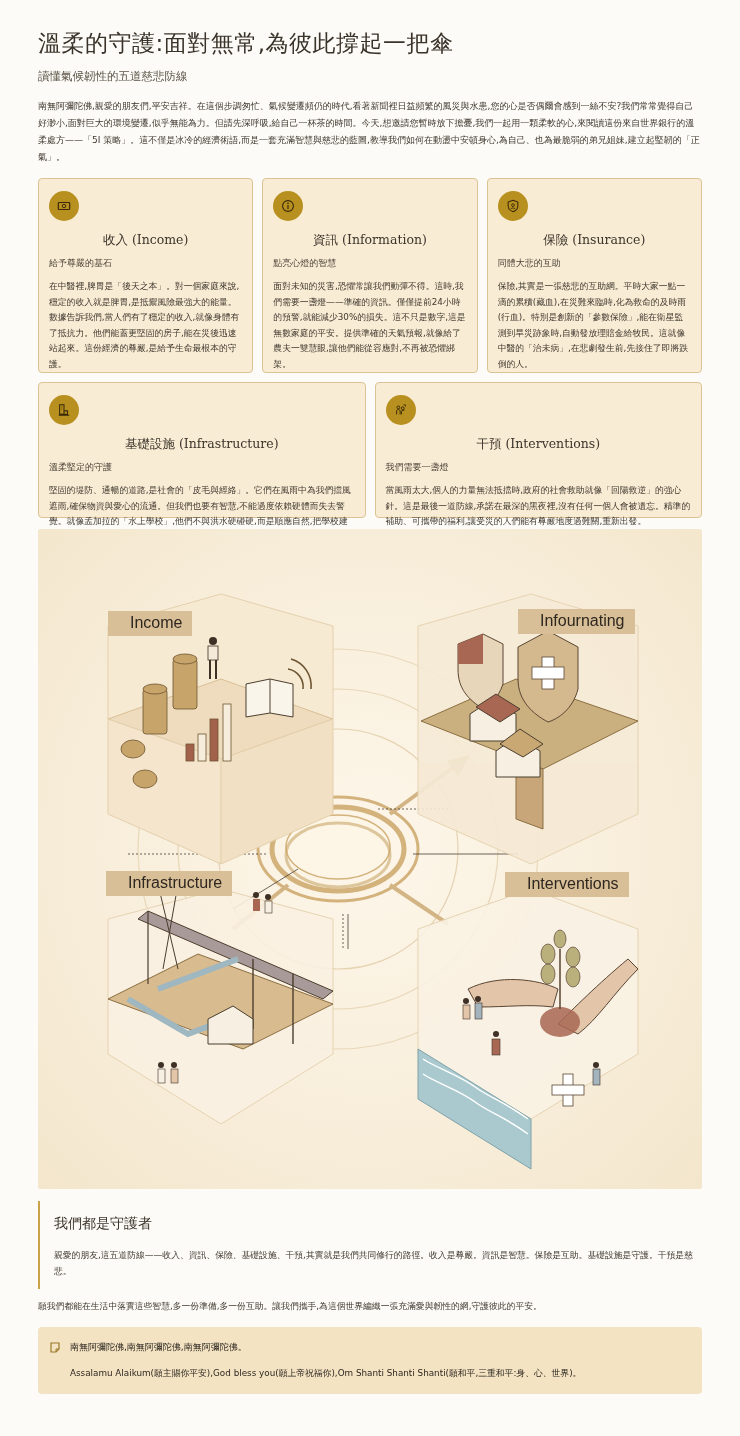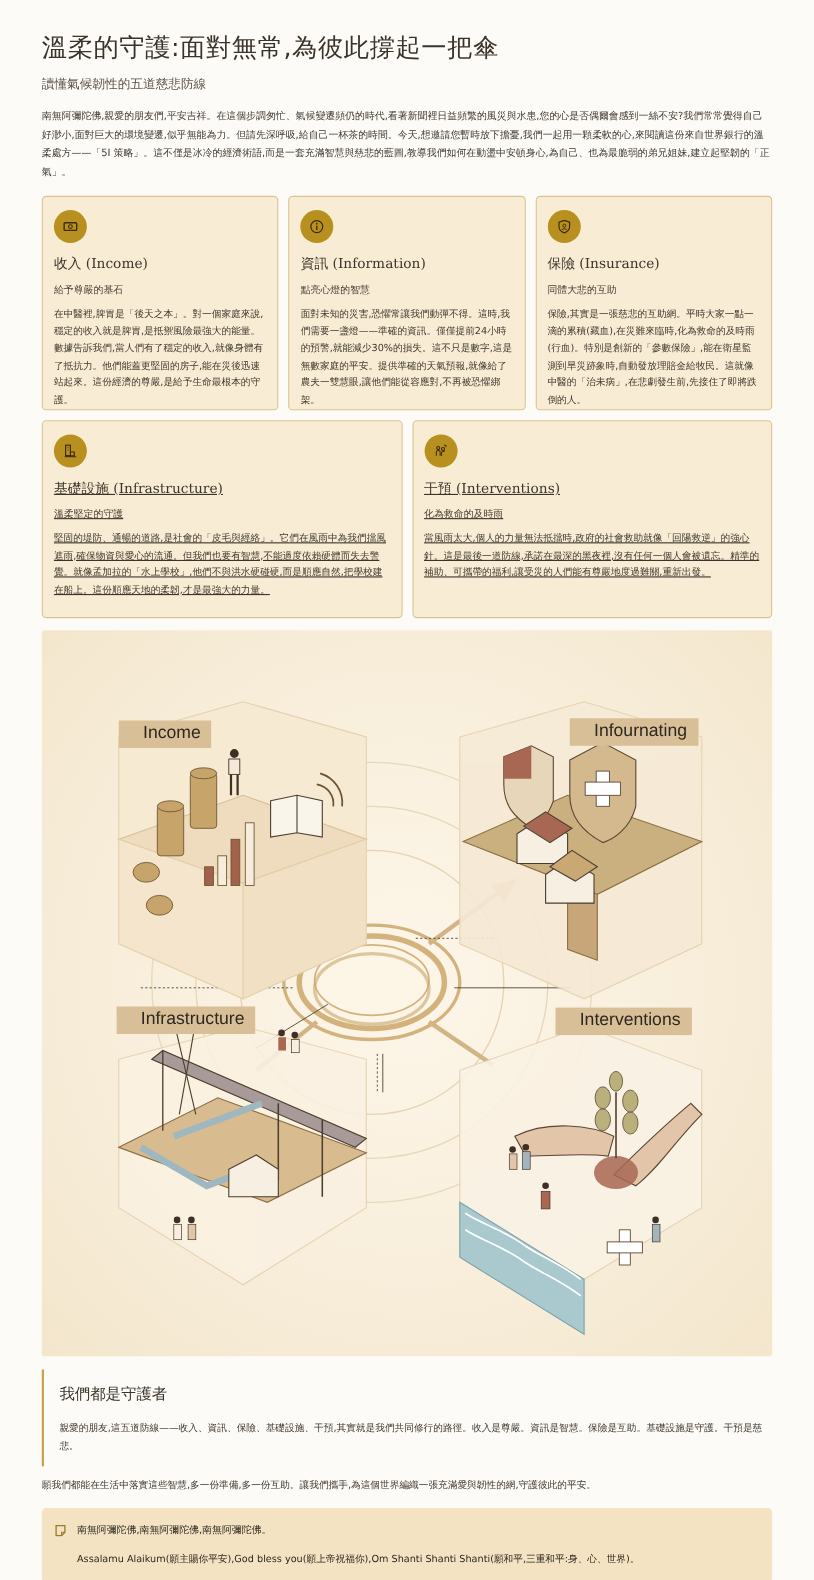--- a/index.html
+++ b/index.html
@@ -41,25 +41,26 @@
     background: #b8901f;
     display: flex; align-items: center; justify-content: center;
     margin-bottom: 11px;
   }
   .card-icon svg { width: 14px; height: 14px; }
   .card-title {
     font-family: "DejaVu Serif", "Liberation Serif", serif;
     font-size: 12.5px;
     color: #3b342b;
     margin-bottom: 8px;
+    text-align: center;
   }
   .card-tagline { font-size: 9px; color: #4a4238; margin-bottom: 9px; }
   .card-body { font-size: 8.8px; line-height: 15.5px; color: #3f382f; }
   .row1 .card { height: 195px; }
-  .row2 .card { height: 180px; text-decoration: underline; }
+  .row2 .card { height: 136px; }
 
   .illus {
     position: relative;
     margin-top: 11px;
     height: 660px;
     background: radial-gradient(ellipse at 50% 48%, #fdf6e9 0%, #f8eedb 55%, #f3e6cc 100%);
     border-radius: 2px;
     overflow: hidden;
   }
   .illus svg.scene { position: absolute; left: 0; top: 0; }
@@ -155,21 +156,21 @@
     <div class="card-icon">
       <svg viewBox="0 0 16 16">
           <circle cx="5" cy="5" r="1.6" fill="none" stroke="#3a2a08" stroke-width="1.1"></circle>
           <circle cx="10" cy="6" r="1.6" fill="none" stroke="#3a2a08" stroke-width="1.1"></circle>
           <path d="M3 13 V9 C3 8 4 7.5 5 7.5 C6 7.5 7 8 7 9 V13" fill="none" stroke="#3a2a08" stroke-width="1.1"></path>
           <path d="M8.5 13 V10 C8.5 9 9.2 8.5 10 8.5 L12 8" fill="none" stroke="#3a2a08" stroke-width="1.1"></path>
           <path d="M11 2 L13 2 L13 4" fill="none" stroke="#3a2a08" stroke-width="1"></path>
         </svg>
     </div>
     <div class="card-title">干預 (Interventions)</div>
-    <div class="card-tagline">化為救命的及時雨</div>
+    <div class="card-tagline">我們需要一盞燈</div>
     <div class="card-body">當風雨太大,個人的力量無法抵擋時,政府的社會救助就像「回陽救逆」的強心針。這是最後一道防線,承諾在最深的黑夜裡,沒有任何一個人會被遺忘。精準的補助、可攜帶的福利,讓受災的人們能有尊嚴地度過難關,重新出發。</div>
   </div>
 </div>
 
 <div class="illus">
   <svg class="scene" width="664" height="660" viewBox="0 0 664 660">
 
     <g fill="none" stroke="#dcc59c">
       <circle cx="300" cy="320" r="200" stroke-width="1.2" opacity="0.55"></circle>
       <circle cx="300" cy="320" r="160" stroke-width="1.2" opacity="0.6"></circle>

